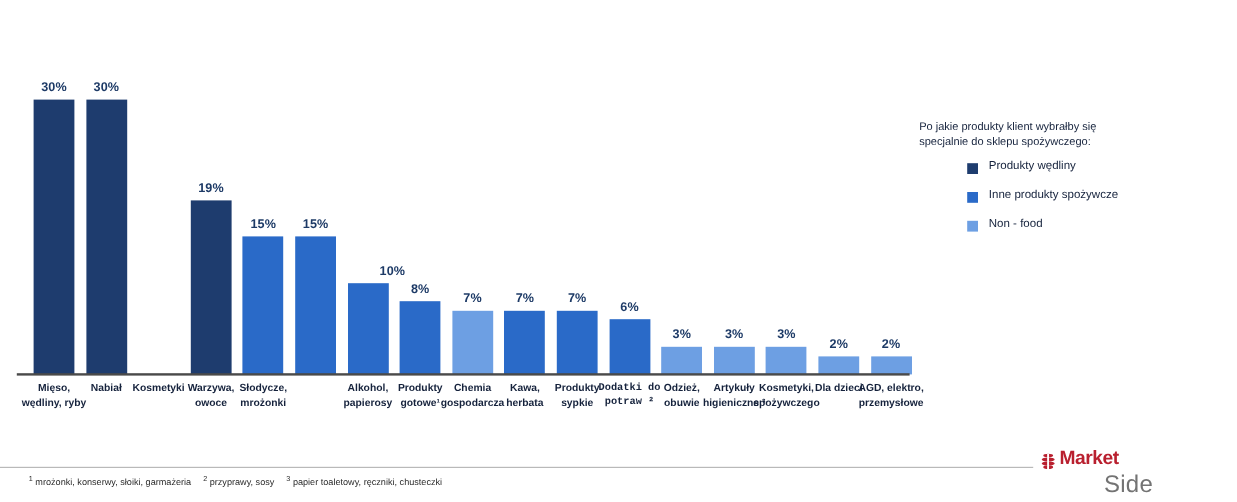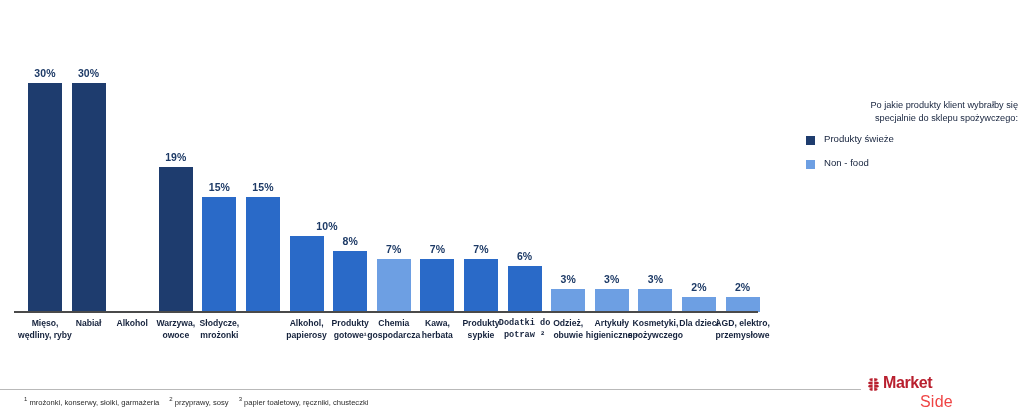--- a/index.html
+++ b/index.html
@@ -63,21 +63,21 @@
   #legend{
     position:absolute;
     left:766px; top:99px;
     width:255px;
   }
   #legend-title{
     font-size:9.2px;
     color:#15223c;
     line-height:12.5px;
     white-space:pre-line;
-    text-align:right;
+    text-align:left;
     width:252px;
   }
   .legend-row{
     position:relative;
     margin-top:10px;
     height:14px;
     padding-left:40px;
   }
   .legend-swatch{
     position:absolute;
@@ -118,22 +118,22 @@
   #logo-mark{
     position:absolute;left:0;top:3px;width:15px;height:15px;
   }
   #logo-market{
     position:absolute;left:17px;top:0px;
     font-size:16px;font-weight:bold;
     color:#b9202f;letter-spacing:-.4px;
   }
   #logo-side{
     position:absolute;left:54px;top:19px;
-    font-size:16px;
-    color:#ef4444;letter-spacing:.2px;
+    font-size:20px;
+    color:#737373;letter-spacing:.2px;
   }
 </style>
 </head>
 <body>
 
 <div id="chart-root">
 
   <div id="plot">
       <div class="bar-slot" style="left: 14px;">
         <div class="bar" style="height: 229px; background: rgb(30, 60, 110);"></div>
@@ -201,21 +201,25 @@
       </div>
     </div>
   <div id="axis-line"></div>
 
   <div id="legend">
     <div id="legend-title">Po jakie produkty klient wybrałby się
 specjalnie do sklepu spożywczego:</div>
     <div id="legend-rows">
         <div class="legend-row">
           <span class="legend-swatch" style="background: rgb(30, 60, 110);"></span>
-          <span class="legend-text">Produkty świeże</span>
+          <span class="legend-text">Produkty wędliny</span>
+        </div>
+        <div class="legend-row">
+          <span class="legend-swatch" style="background: rgb(42, 106, 200);"></span>
+          <span class="legend-text">Inne produkty spożywcze</span>
         </div>
         <div class="legend-row">
           <span class="legend-swatch" style="background: rgb(109, 159, 227);"></span>
           <span class="legend-text">Non - food</span>
         </div>
       </div>
   </div>
 
   <div id="footer-rule"></div>
   <div id="footnotes"><span class="fn"><sup>1</sup> mrożonki, konserwy, słoiki, garmażeria</span><span class="fn"><sup>2</sup> przyprawy, sosy</span><span class="fn"><sup>3</sup> papier toaletowy, ręczniki, chusteczki</span></div>
@@ -228,21 +232,21 @@
       <ellipse cx="7.5" cy="12.3" rx="4.1" ry="1.5" fill="#b9202f"></ellipse>
       <rect x="6.6" y="1" width="1.6" height="13" fill="#ffffff"></rect>
     </svg>
     <div id="logo-market">Market</div>
     <div id="logo-side">Side</div>
   </div>
 
 <div class="cat-label" style="left: 7px;">Mięso,
 wędliny, ryby</div>
     <div class="cat-label" style="left: 50.6px;">Nabiał</div>
-    <div class="cat-label" style="left: 94.2px;">Alkohol</div>
+    <div class="cat-label" style="left: 94.2px;">Kosmetyki</div>
     <div class="cat-label" style="left: 137.8px;">Warzywa,
 owoce</div>
     <div class="cat-label" style="left: 181.4px;">Słodycze,
 mrożonki</div>
     <div class="cat-label" style="left: 268.6px;">Alkohol,
 papierosy</div>
     <div class="cat-label" style="left: 312.2px;">Produkty
 gotowe¹</div>
     <div class="cat-label" style="left: 355.8px;">Chemia
 gospodarcza</div>

